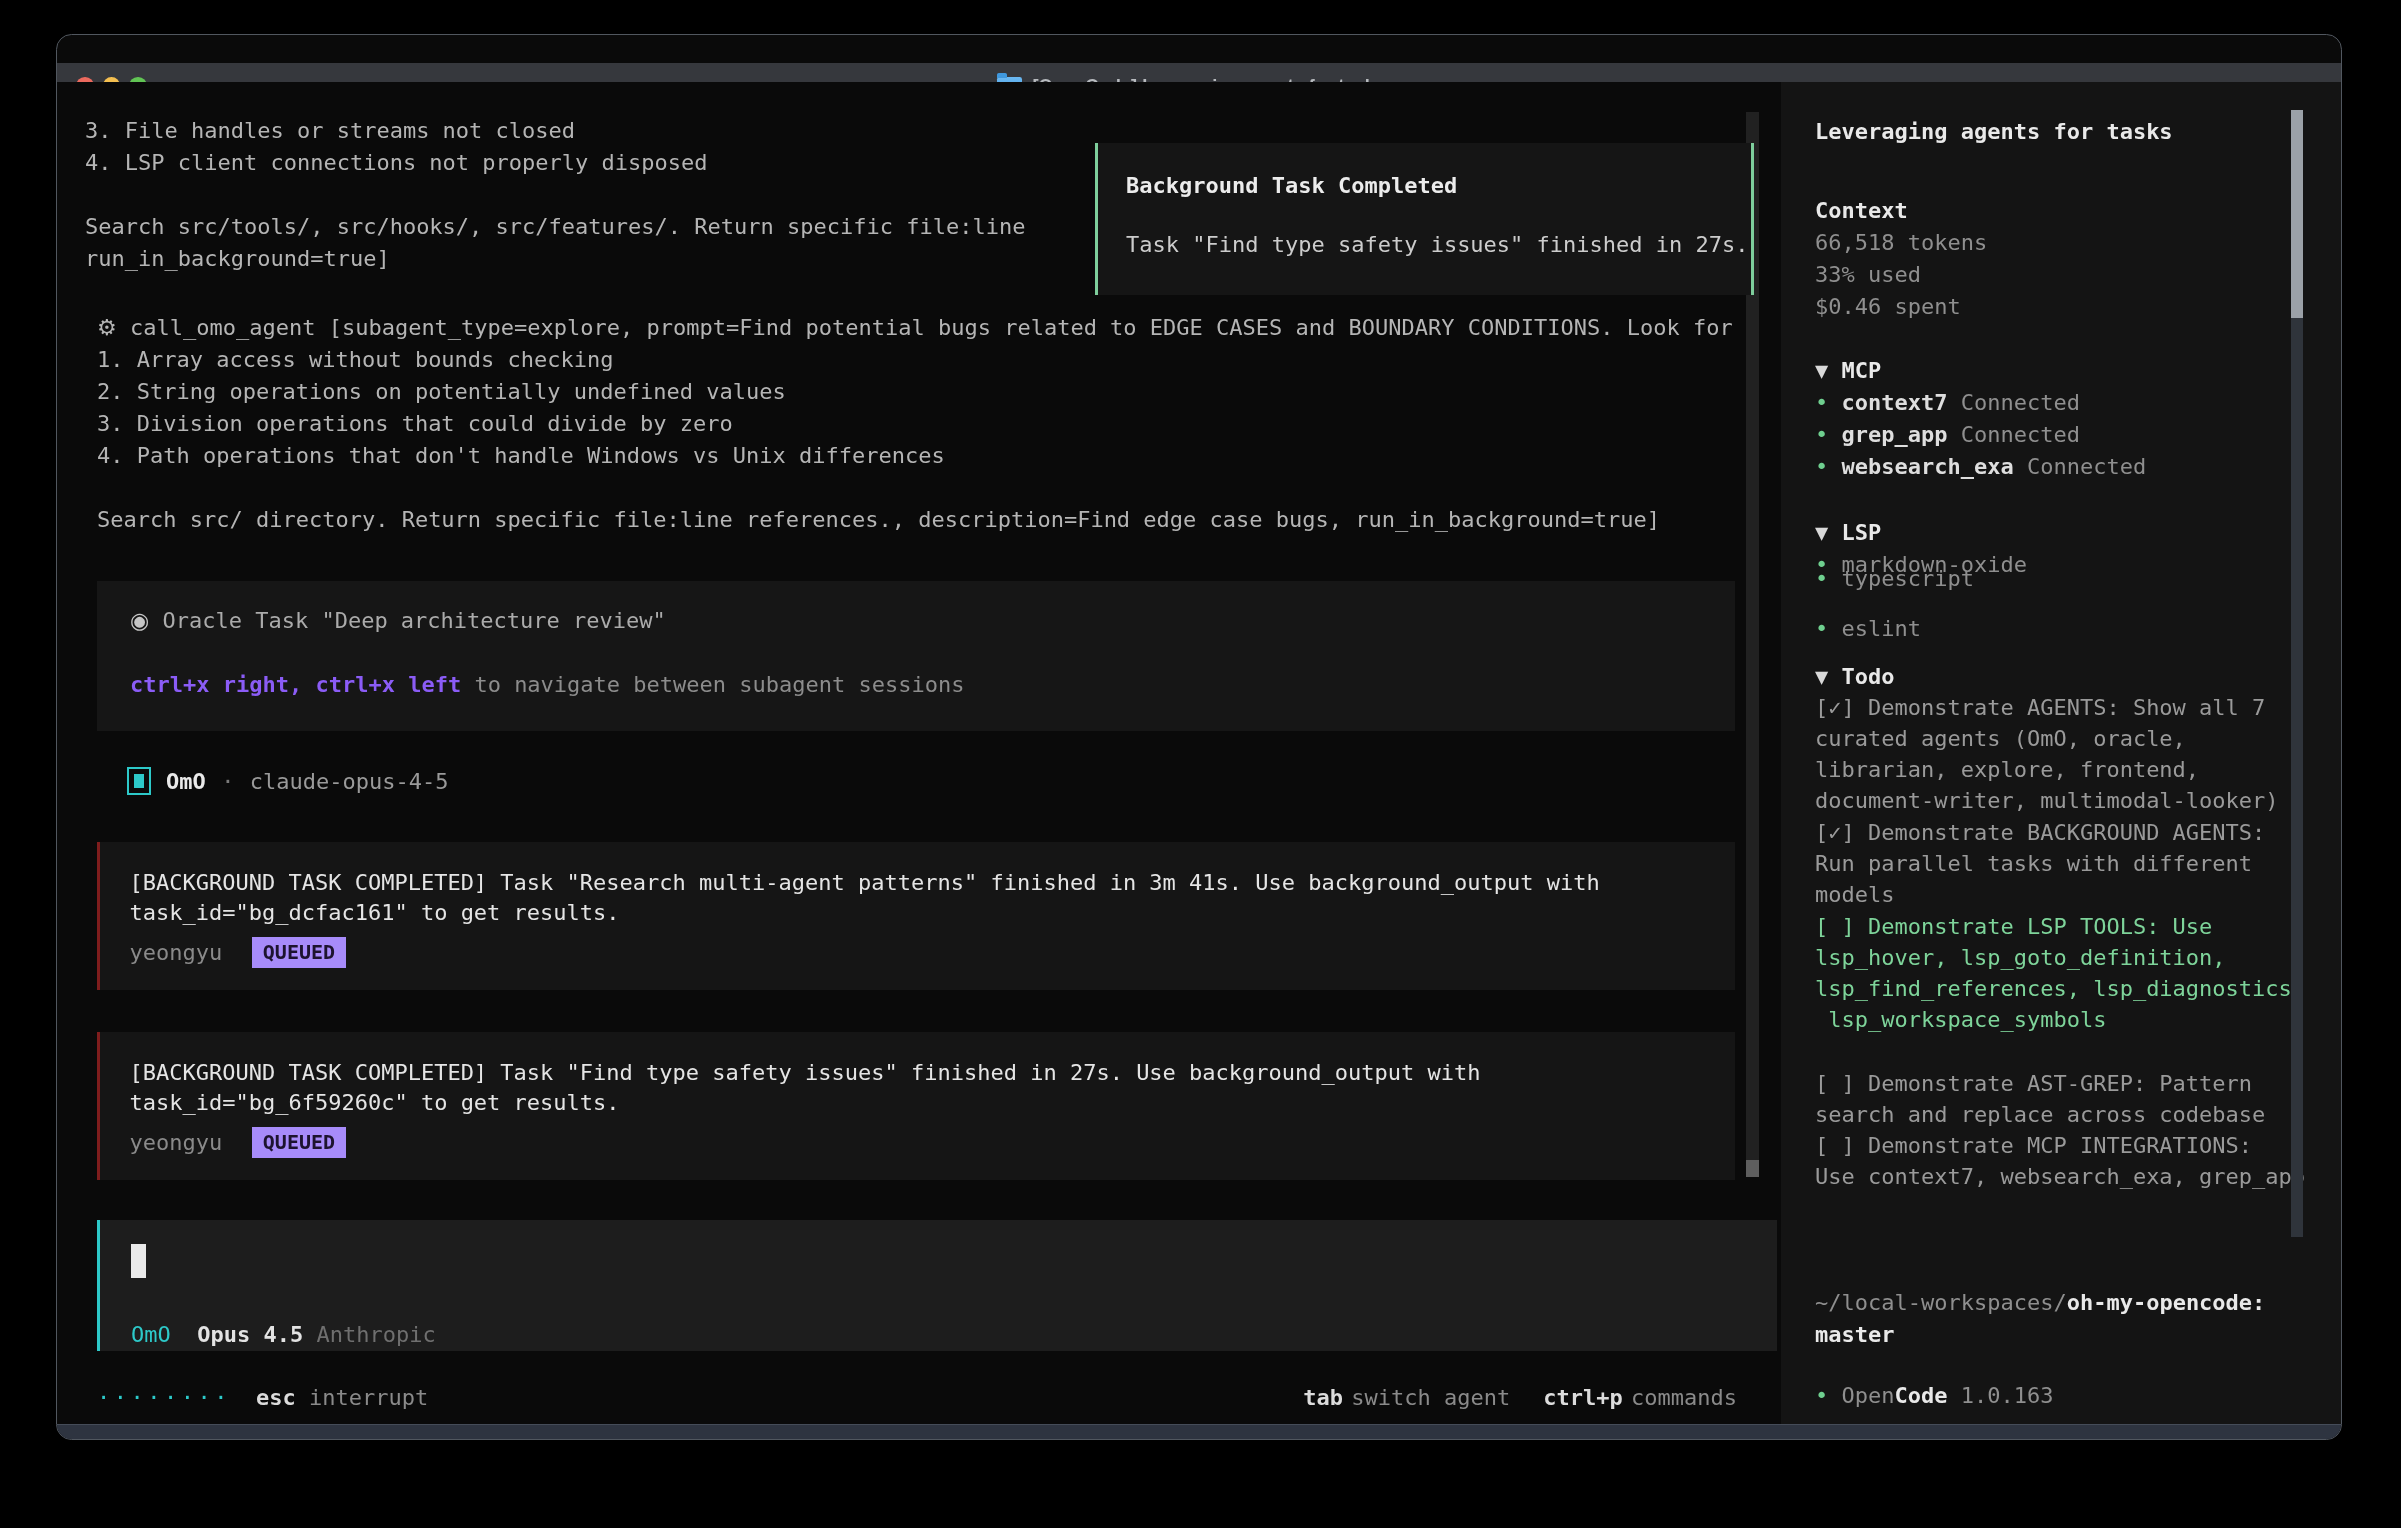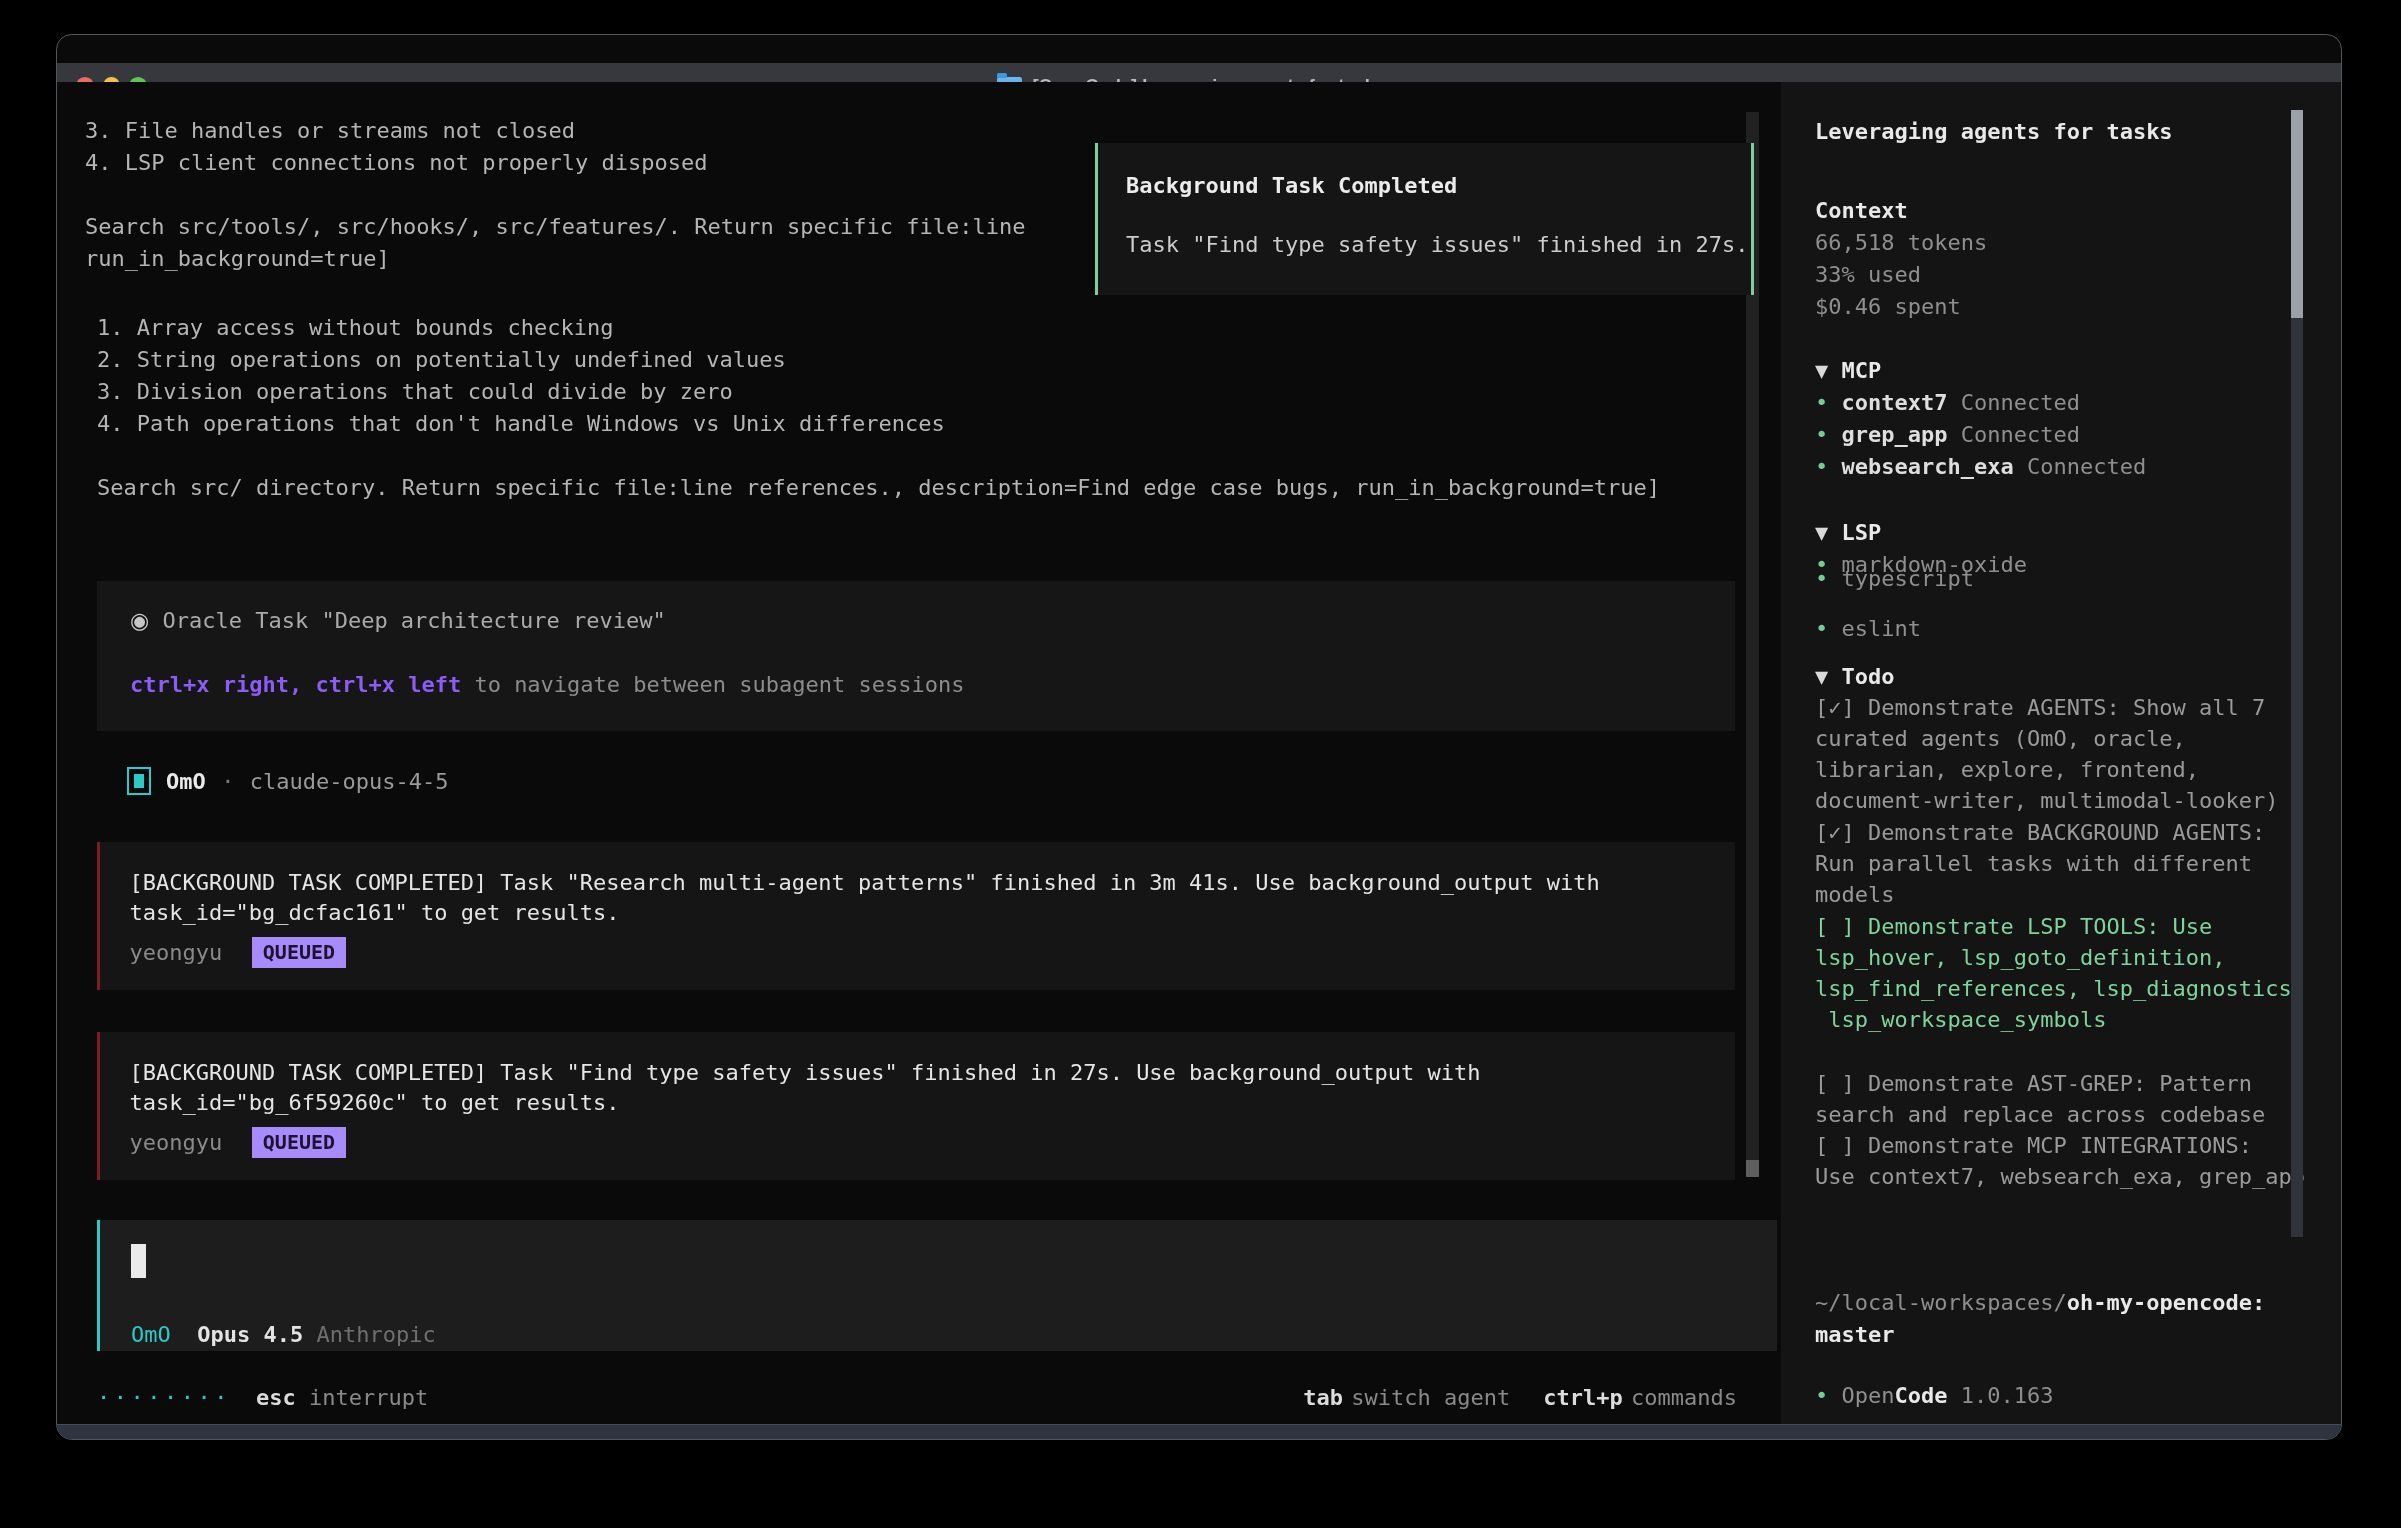--- a/index.html
+++ b/index.html
@@ -113,20 +113,21 @@
 
         <div class="abs scrollback">
           <div class="tline">3. File handles or streams not closed</div>
           <div class="tline">4. LSP client connections not properly disposed</div>
           <div class="tline"></div>
           <div class="tline">Search src/tools/, src/hooks/, src/features/. Return specific file:line</div>
           <div class="tline">run_in_background=true]</div>
         </div>
 
         <div class="abs toolblock">
+          <div class="tline"><span class="gear-ic">⚙</span><span> </span><span>call_omo_agent [subagent_type=explore, prompt=Find potential bugs related to EDGE CASES and BOUNDARY CONDITIONS. Look for</span></div>
           <div class="tline">1. Array access without bounds checking</div>
           <div class="tline">2. String operations on potentially undefined values</div>
           <div class="tline">3. Division operations that could divide by zero</div>
           <div class="tline">4. Path operations that don't handle Windows vs Unix differences</div>
           <div class="tline"></div>
           <div class="tline">Search src/ directory. Return specific file:line references., description=Find edge case bugs, run_in_background=true]</div>
         </div>
 
         <div class="abs notif">
           <div class="notif-title">Background Task Completed</div>

